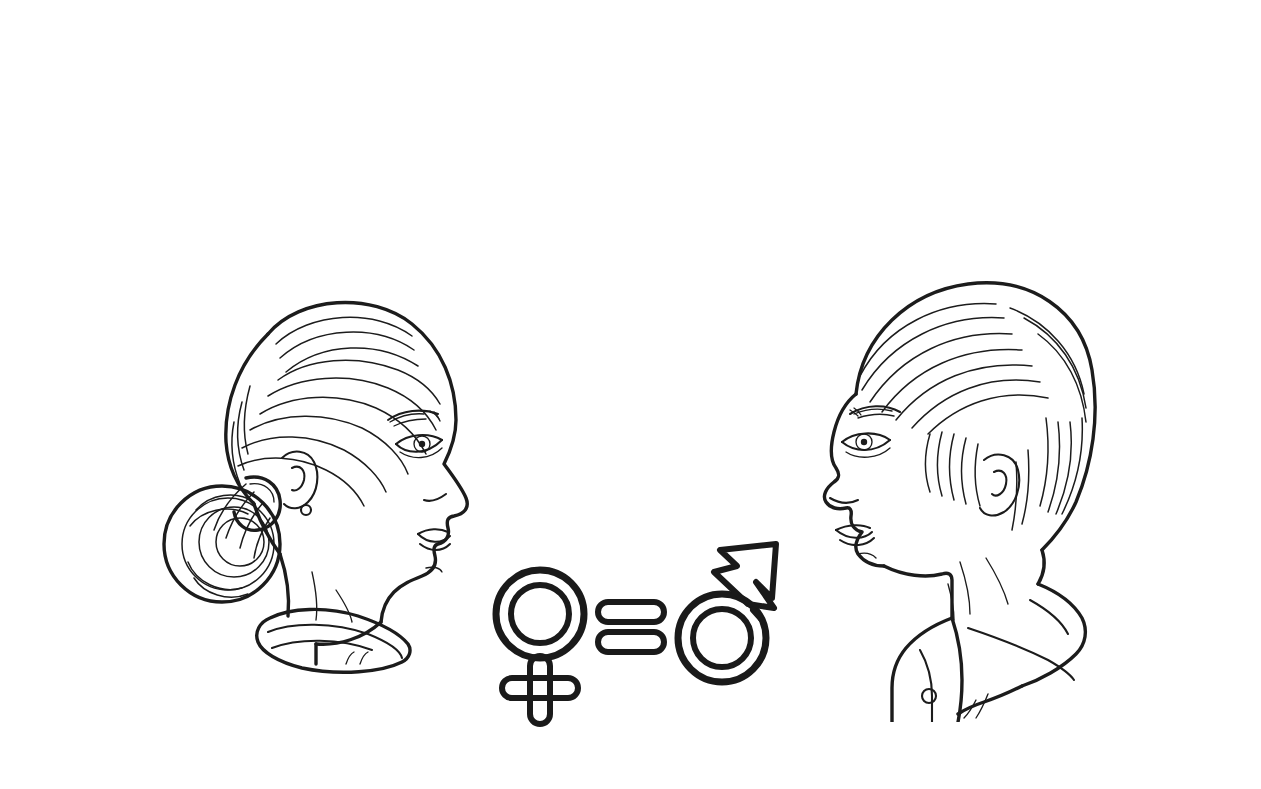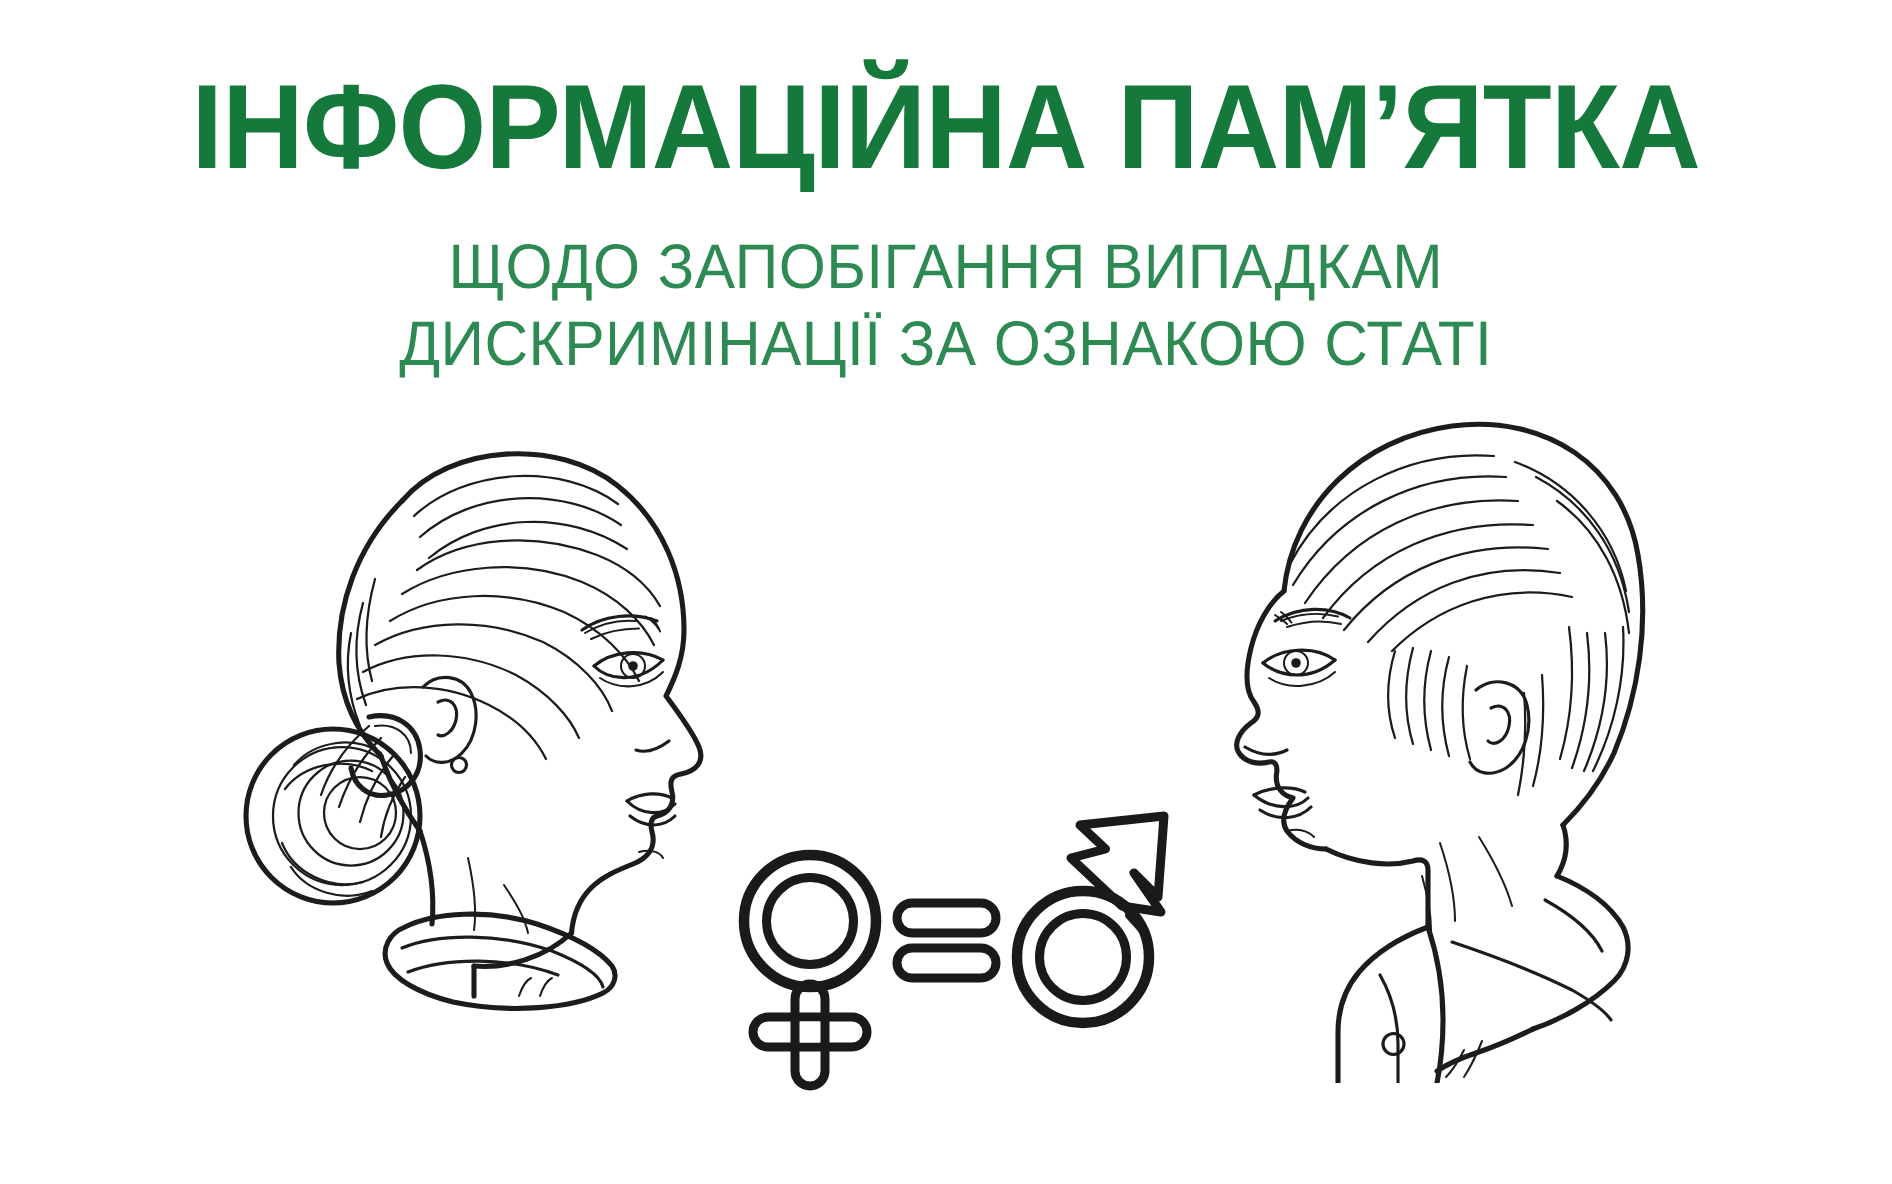--- a/index.html
+++ b/index.html
@@ -83,28 +83,20 @@
   .ink-thin  { stroke-width: 1.35; }
   .ink-hair  { stroke-width: 1.5; }
   .sym { fill: none; stroke: #1a1a1a; stroke-width: 7; stroke-linecap: round; stroke-linejoin: round; }
   .sym-thin { stroke-width: 6; }
 </style>
 </head>
 <body>
 
 <div class="poster">
 
-  <div class="title-block">
-    <h1 class="main-title">ІНФОРМАЦІЙНА ПАМ’ЯТКА</h1>
-
-    <div class="subtitle">
-      <span class="sub-line">ЩОДО ЗАПОБІГАННЯ ВИПАДКАМ</span>
-      <span class="sub-line">ДИСКРИМІНАЦІЇ ЗА ОЗНАКОЮ СТАТІ</span>
-    </div>
-  </div>
 
   <div class="figures">
 
     <div class="figure figure-woman">
       <svg viewBox="0 0 380 420" width="380" height="420" aria-hidden="true">
         <g class="ink ink-thick">
 
           <path d="M118 62
                    C 150 24, 222 20, 262 52
                    C 292 76, 306 112, 306 148

